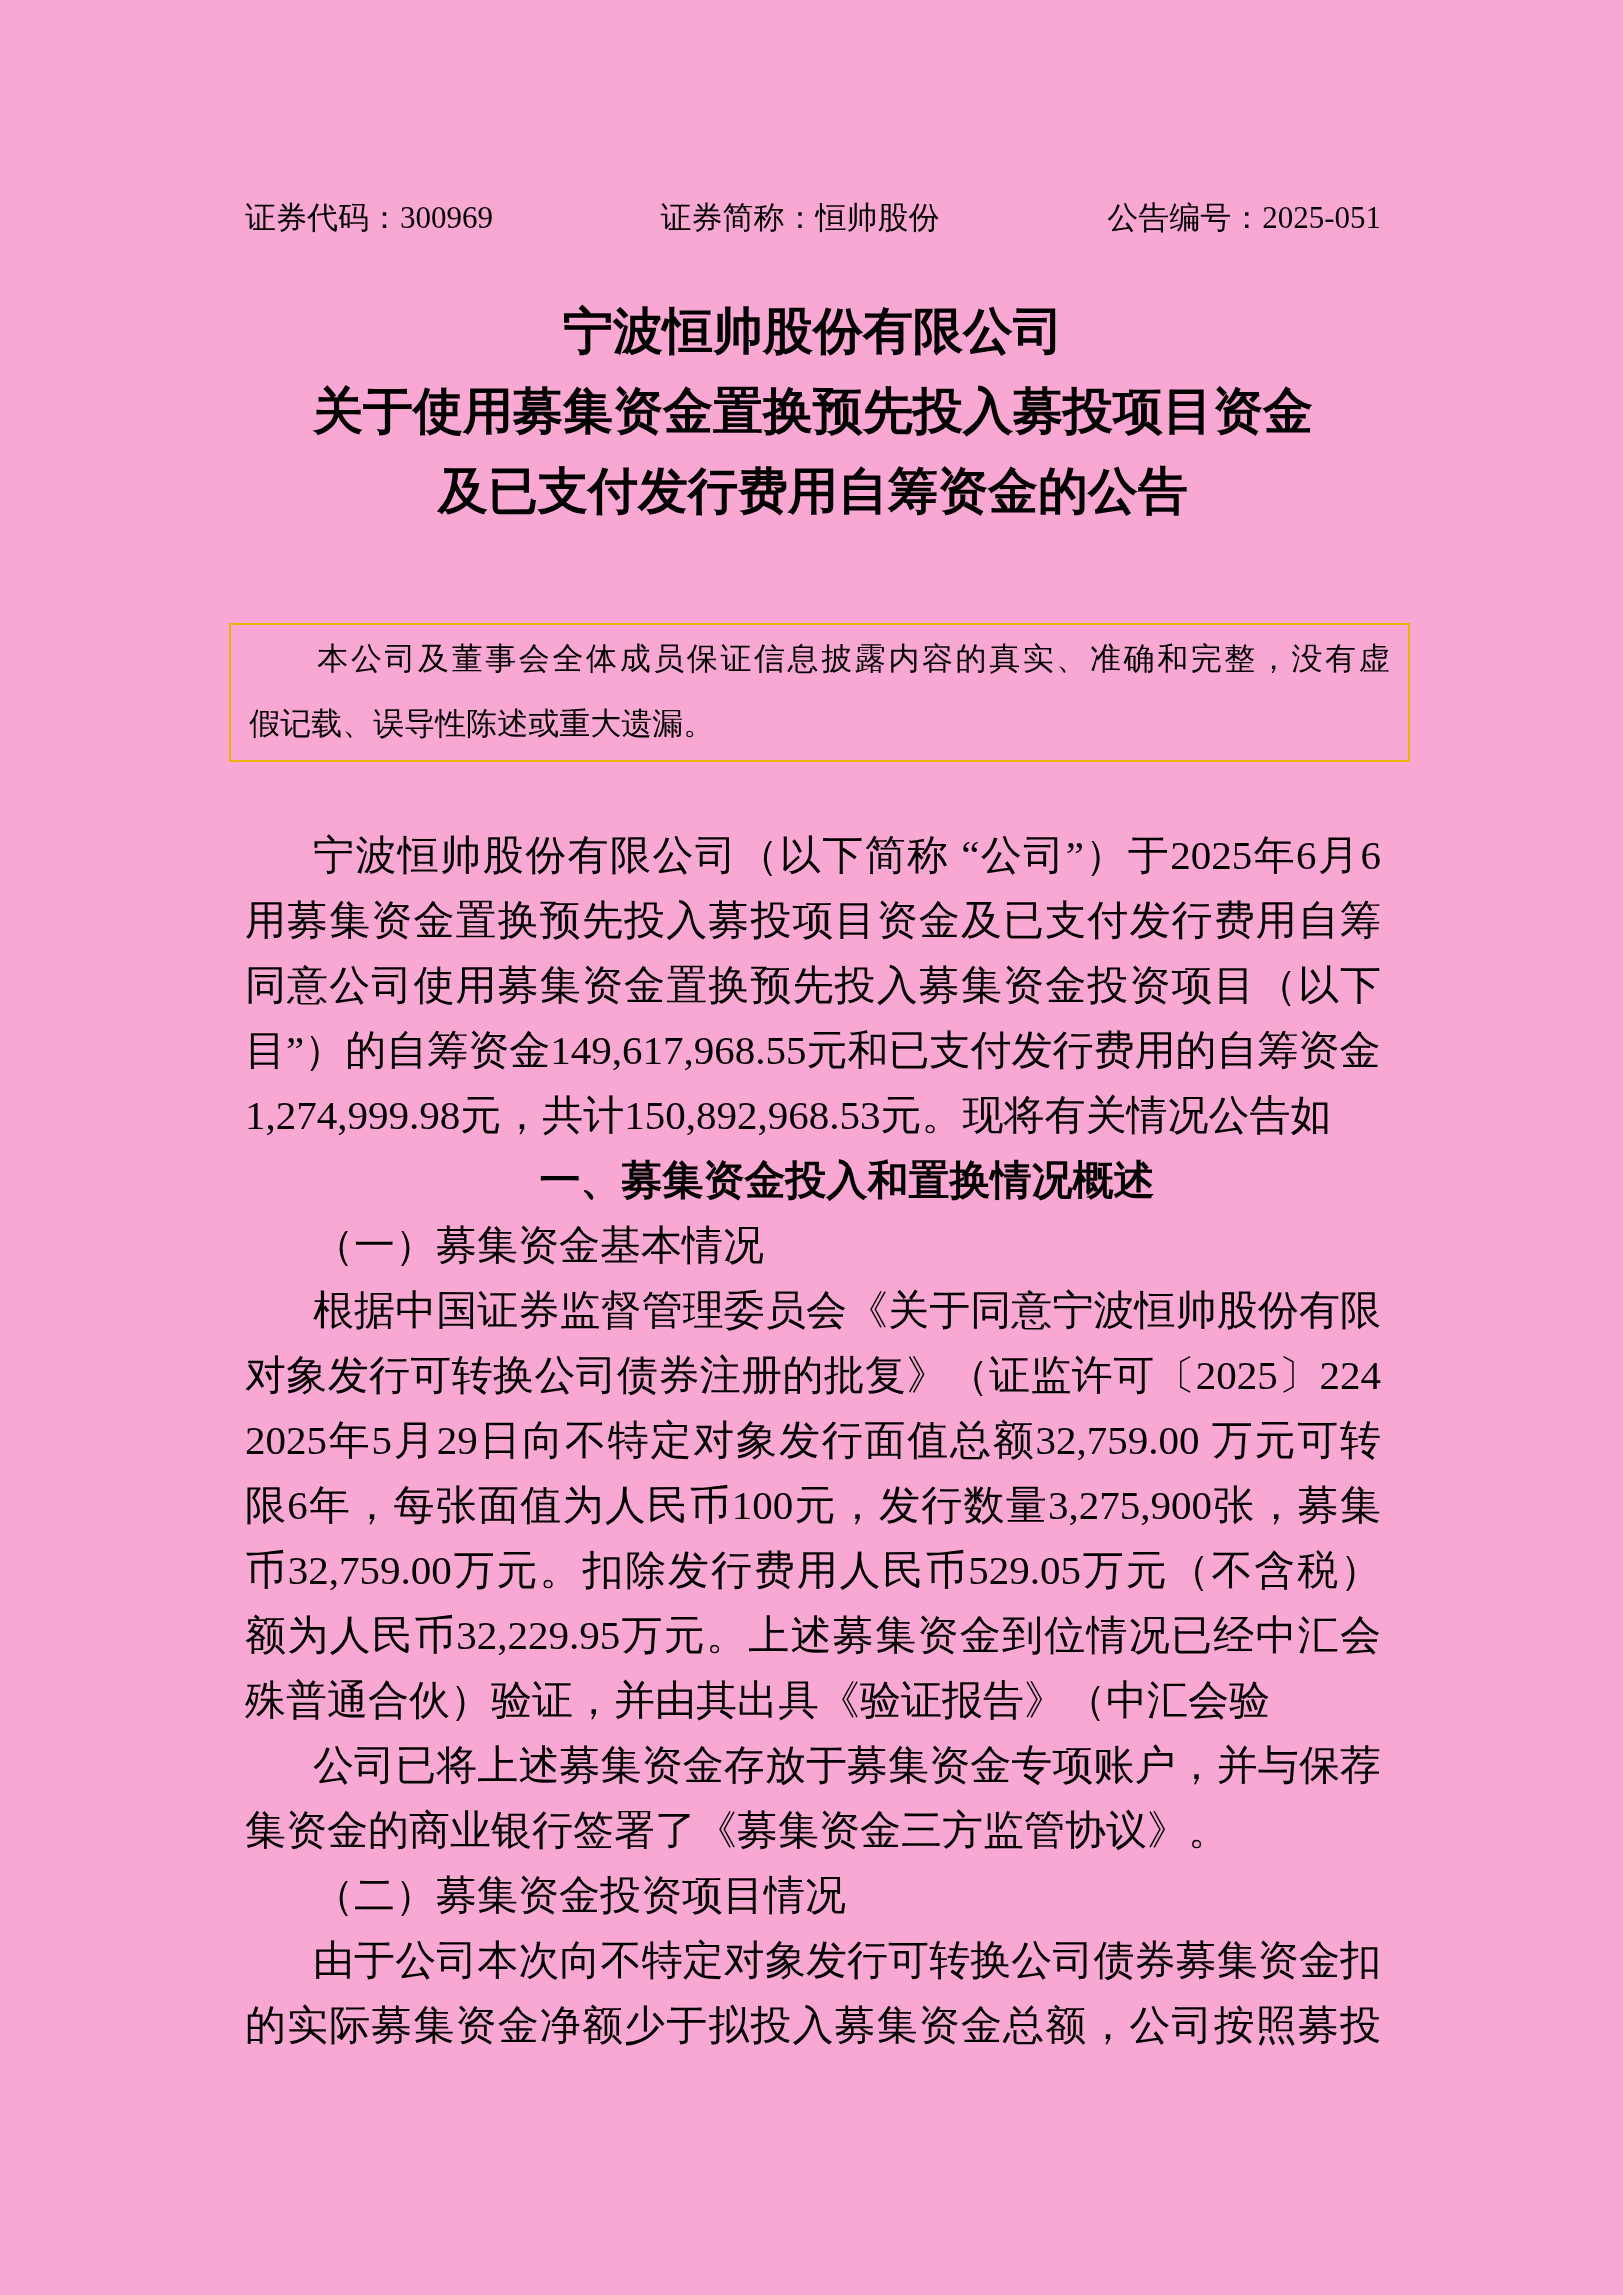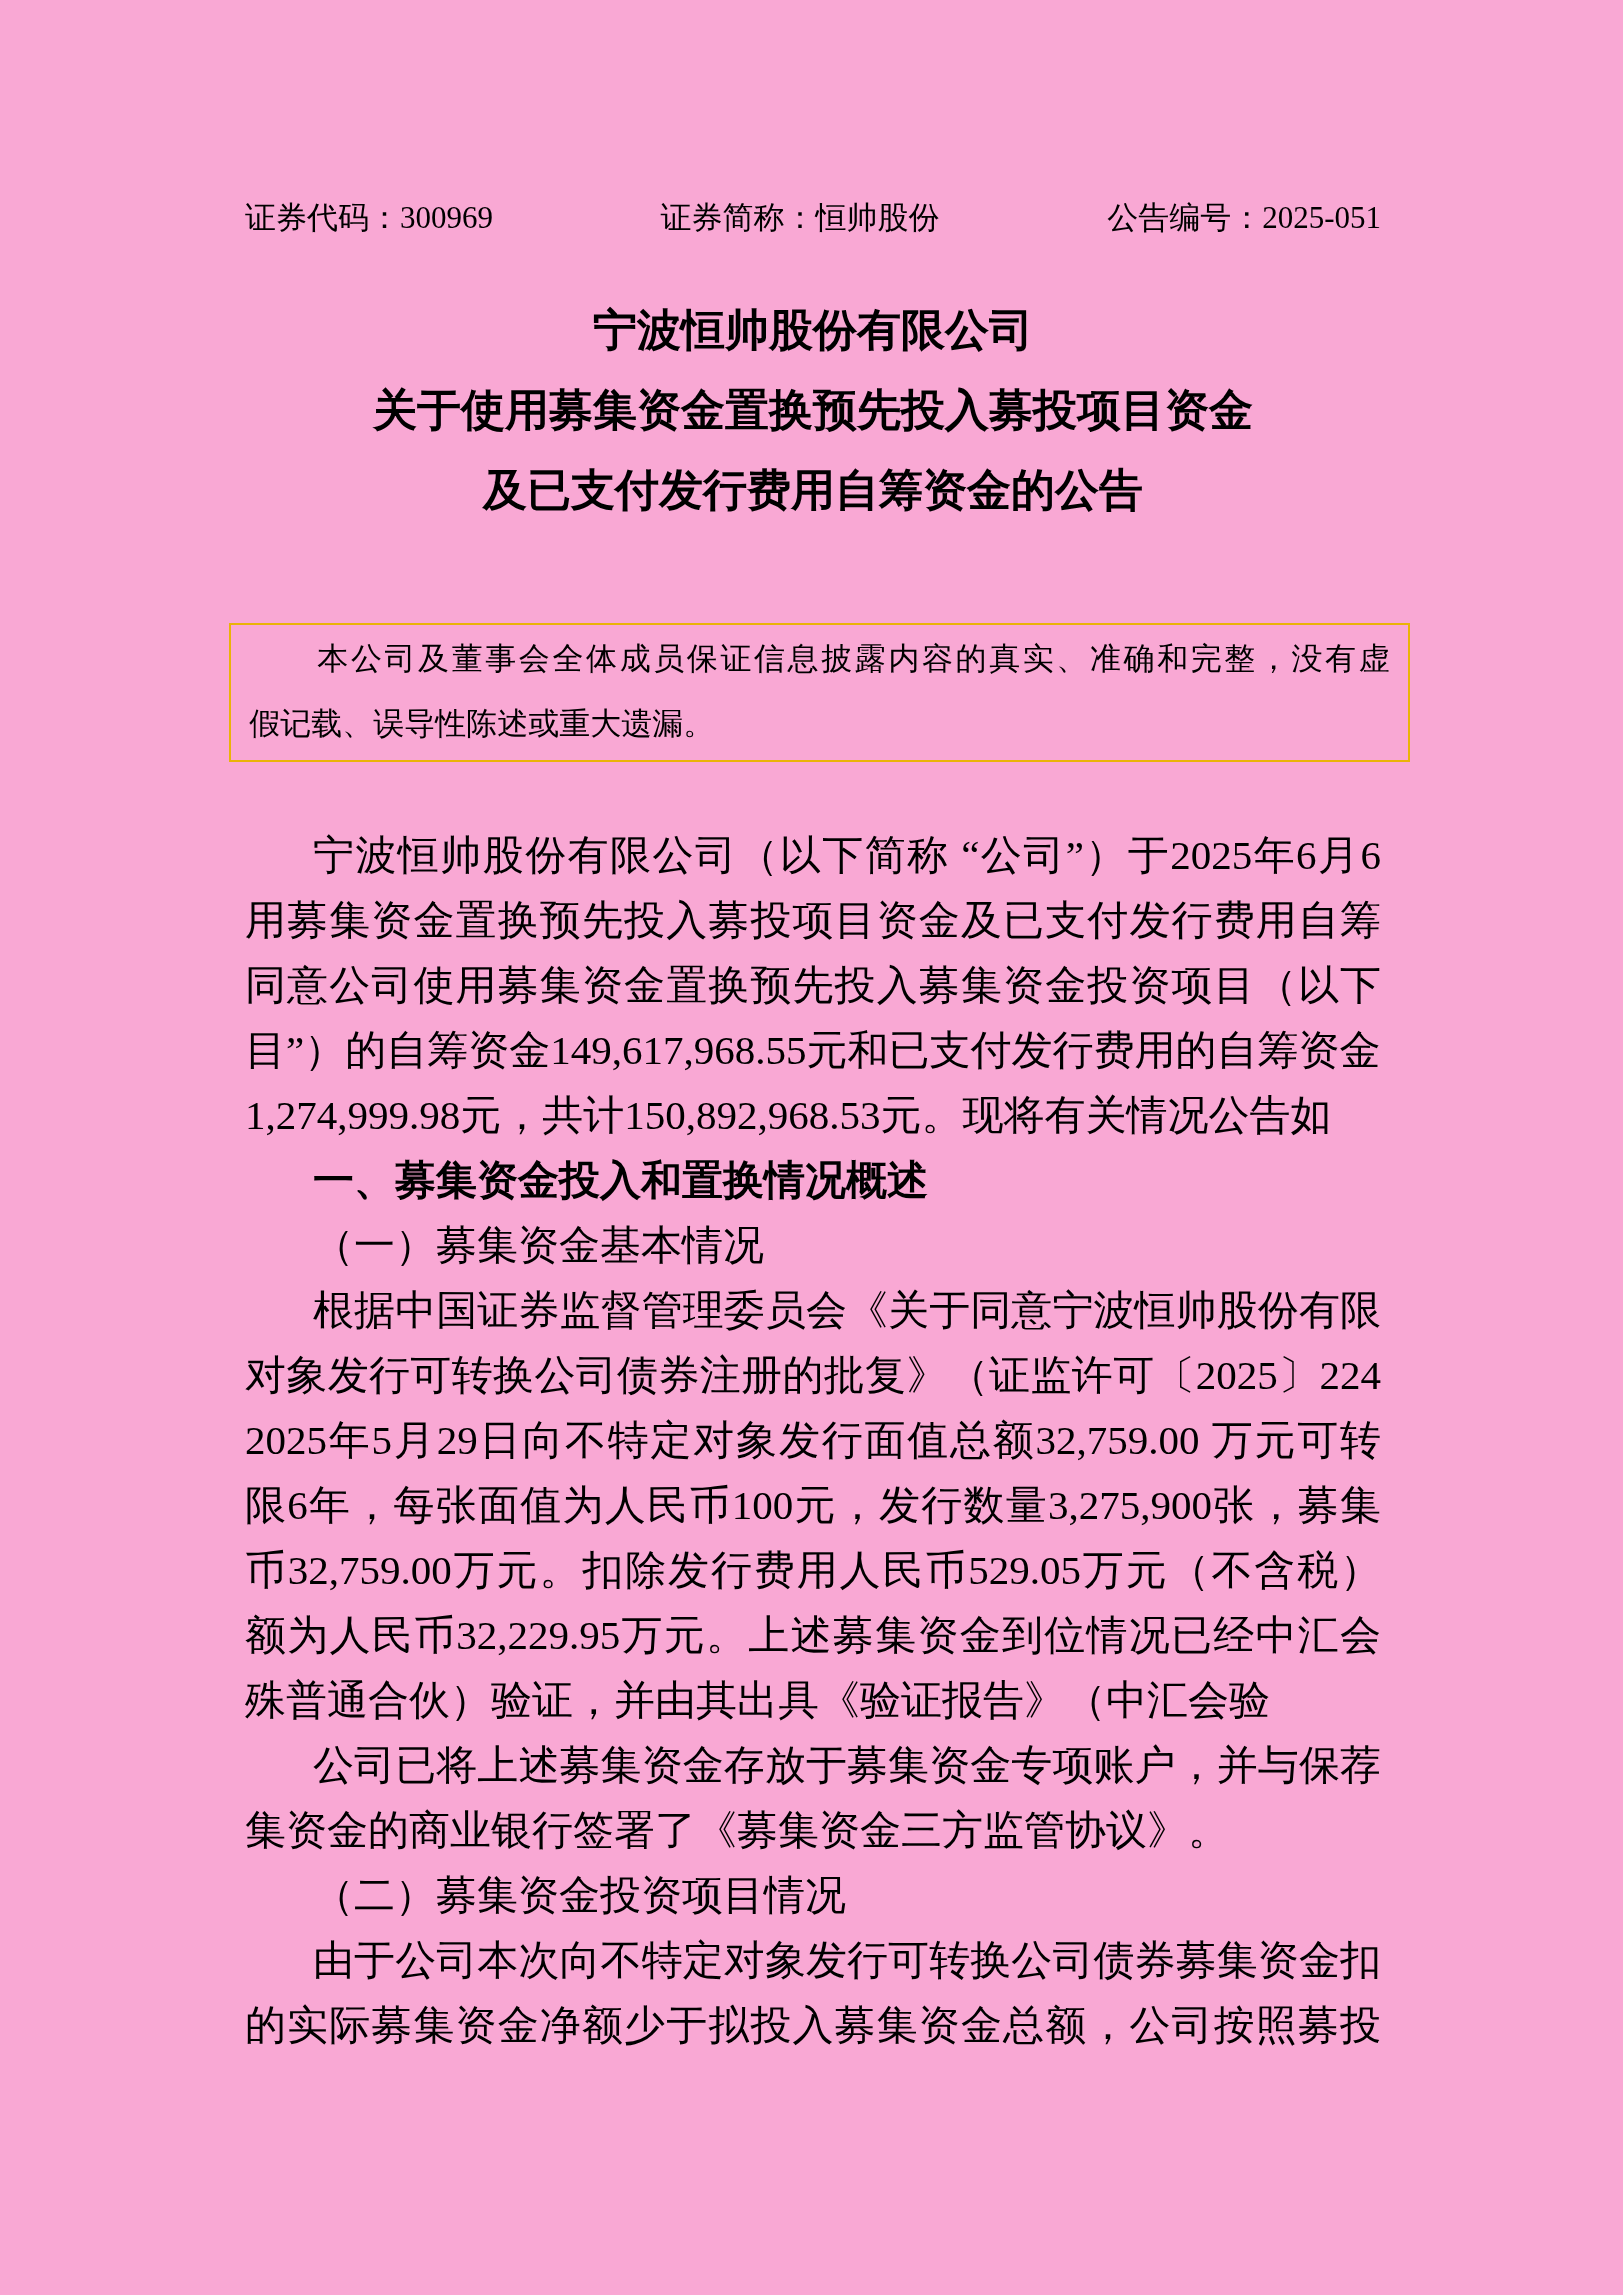--- a/index.html
+++ b/index.html
@@ -23,21 +23,21 @@
     line-height: 39px;
     white-space: nowrap;
   }
   .doc-title {
     position: absolute;
     top: 291px;
     left: 245px;
     width: 1136px;
     text-align: center;
     font-weight: bold;
-    font-size: 44px;
+    font-size: 50px;
     line-height: 80px;
   }
   .notice-box {
     position: absolute;
     top: 623px;
     left: 229px;
     width: 1181px;
     box-sizing: border-box;
     border: 2px solid #eab308;
     padding: 1.3px 18.3px 3.9px 18.3px;
@@ -51,21 +51,21 @@
     width: 1136px;
     font-size: 41px;
     line-height: 65px;
   }
   .tline { 
     height: 65px;
     overflow: hidden;
     text-align: left;
   }
   .tline.indent  { text-indent: 68px; }
-  .tline.bold    { font-weight: bold; }
+  .tline.bold    { font-weight: bold; text-align: center; }
   .tline.stretch { text-align: justify; text-align-last: justify; }
 </style>
 </head>
 <body>
 
 <div class="page">
 
   <div class="doc-header">
     <span>证券代码：300969</span>
     <span>证券简称：恒帅股份</span>

